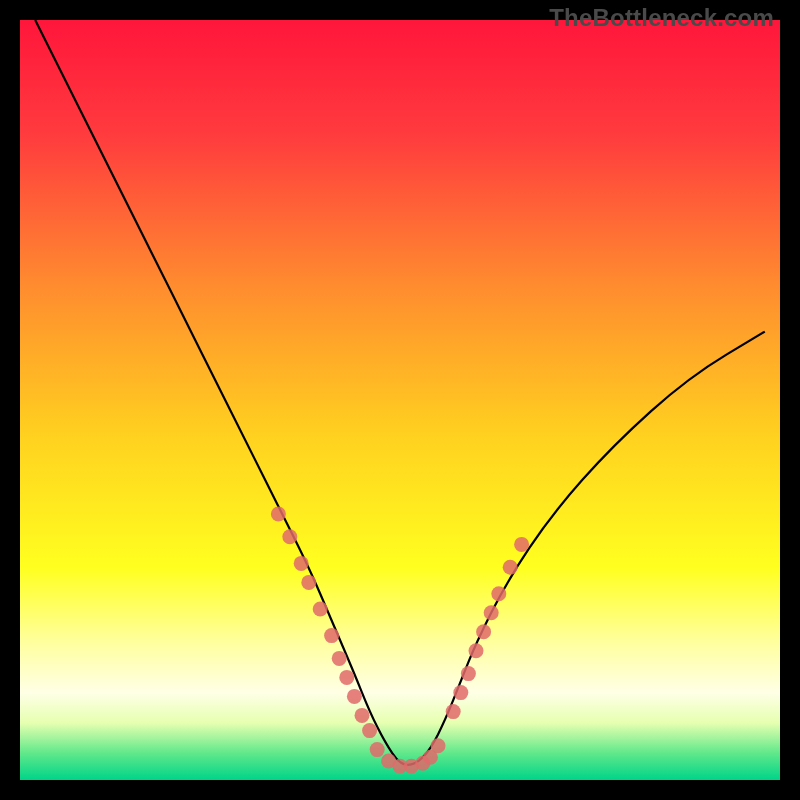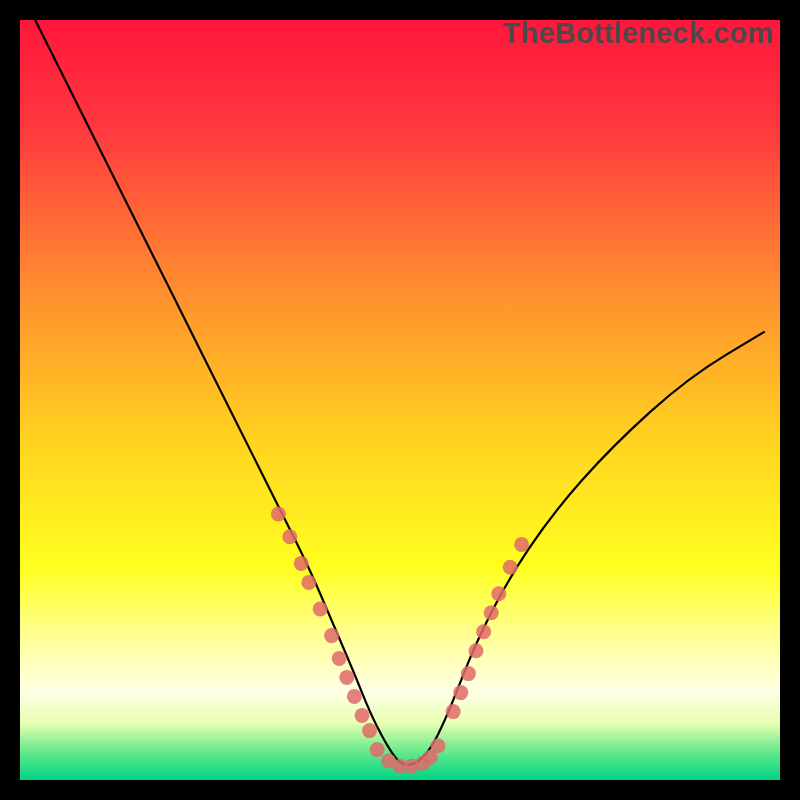--- a/index.html
+++ b/index.html
@@ -24,25 +24,24 @@
     left: 0;
     top: 0;
     width: 760px;
     height: 760px;
   }
   .watermark {
     position: absolute;
     top: 4px;
     right: 26px;
     color: #4a4a4a;
-    font-size: 29px;
+    font-size: 24px;
     font-weight: 600;
     letter-spacing: 0.2px;
     user-select: none;
-    margin-top: 13px;
   }
   svg { display: block; }
 </style>
 </head>
 <body>
 
 <div class="frame">
   <svg class="plot" viewBox="0 0 760 760">
     <defs>
       <linearGradient id="bg-grad" x1="0" y1="0" x2="0" y2="1">

